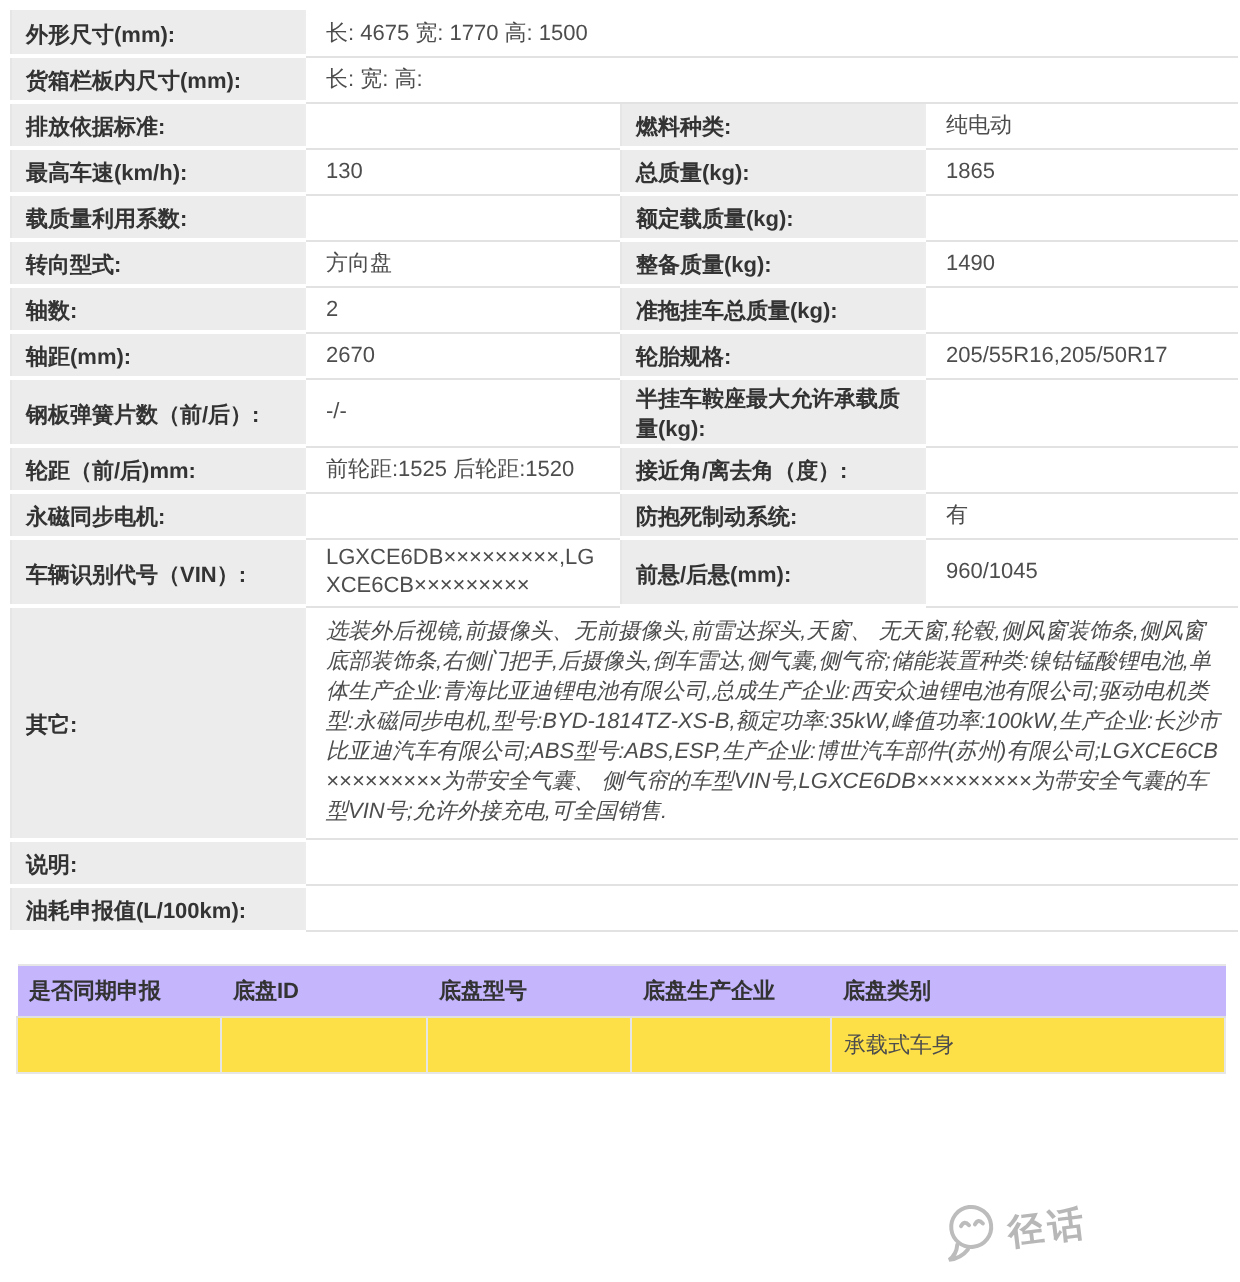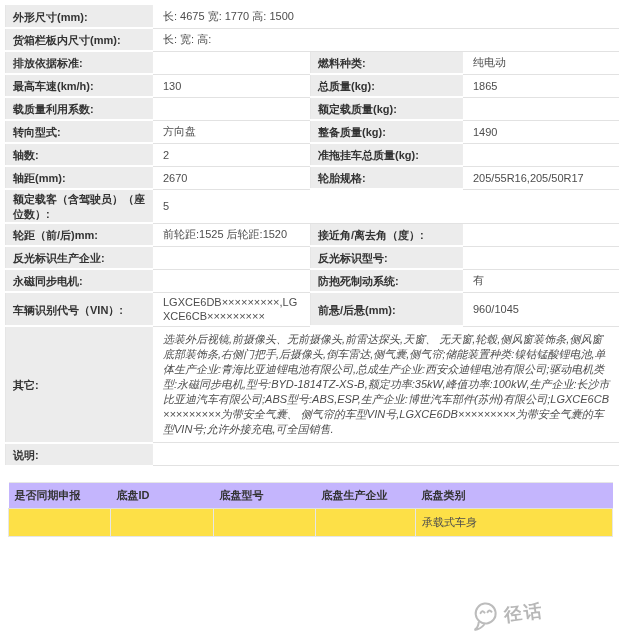--- a/index.html
+++ b/index.html
@@ -91,53 +91,53 @@
           <td class="lbl">准拖挂车总质量(kg):</td>
           <td class="val"></td>
         </tr>
       <tr class="r">
           <td class="lbl">轴距(mm):</td>
           <td class="val">2670</td>
           <td class="lbl">轮胎规格:</td>
           <td class="val">205/55R16,205/50R17</td>
         </tr>
       <tr class="r">
-          <td class="lbl">额定载客（含驾驶员）（座位数）:</td>
-          <td class="val" colspan="3">5</td>
+          <td class="lbl">钢板弹簧片数（前/后）:</td>
+          <td class="val">-/-</td>
+          <td class="lbl">半挂车鞍座最大允许承载质量(kg):</td>
+          <td class="val"></td>
         </tr>
       <tr class="r">
           <td class="lbl">轮距（前/后)mm:</td>
           <td class="val">前轮距:1525 后轮距:1520</td>
           <td class="lbl">接近角/离去角（度）:</td>
-          <td class="val"></td>
-        </tr>
-      <tr class="r">
-          <td class="lbl">反光标识生产企业:</td>
-          <td class="val"></td>
-          <td class="lbl">反光标识型号:</td>
           <td class="val"></td>
         </tr>
       <tr class="r">
           <td class="lbl">永磁同步电机:</td>
           <td class="val"></td>
           <td class="lbl">防抱死制动系统:</td>
           <td class="val">有</td>
         </tr>
       <tr class="vin">
           <td class="lbl">车辆识别代号（VIN）:</td>
           <td class="val wrap">LGXCE6DB×××××××××,LGXCE6CB×××××××××</td>
           <td class="lbl">前悬/后悬(mm):</td>
           <td class="val">960/1045</td>
         </tr>
       <tr class="tall">
           <td class="lbl">其它:</td>
           <td class="val multi" colspan="3">选装外后视镜,前摄像头、无前摄像头,前雷达探头,天窗、 无天窗,轮毂,侧风窗装饰条,侧风窗底部装饰条,右侧门把手,后摄像头,倒车雷达,侧气囊,侧气帘;储能装置种类:镍钴锰酸锂电池,单体生产企业:青海比亚迪锂电池有限公司,总成生产企业:西安众迪锂电池有限公司;驱动电机类型:永磁同步电机,型号:BYD-1814TZ-XS-B,额定功率:35kW,峰值功率:100kW,生产企业:长沙市比亚迪汽车有限公司;ABS型号:ABS,ESP,生产企业:博世汽车部件(苏州)有限公司;LGXCE6CB×××××××××为带安全气囊、 侧气帘的车型VIN号,LGXCE6DB×××××××××为带安全气囊的车型VIN号;允许外接充电,可全国销售.</td>
         </tr>
       <tr class="r">
           <td class="lbl">说明:</td>
+          <td class="val" colspan="3"></td>
+        </tr>
+      <tr class="r">
+          <td class="lbl">油耗申报值(L/100km):</td>
           <td class="val" colspan="3"></td>
         </tr>
     </tbody>
   </table>
 
   <table class="bt t2">
     <colgroup>
         <col style="width:102px">
         <col style="width:103px">
         <col style="width:102px">

